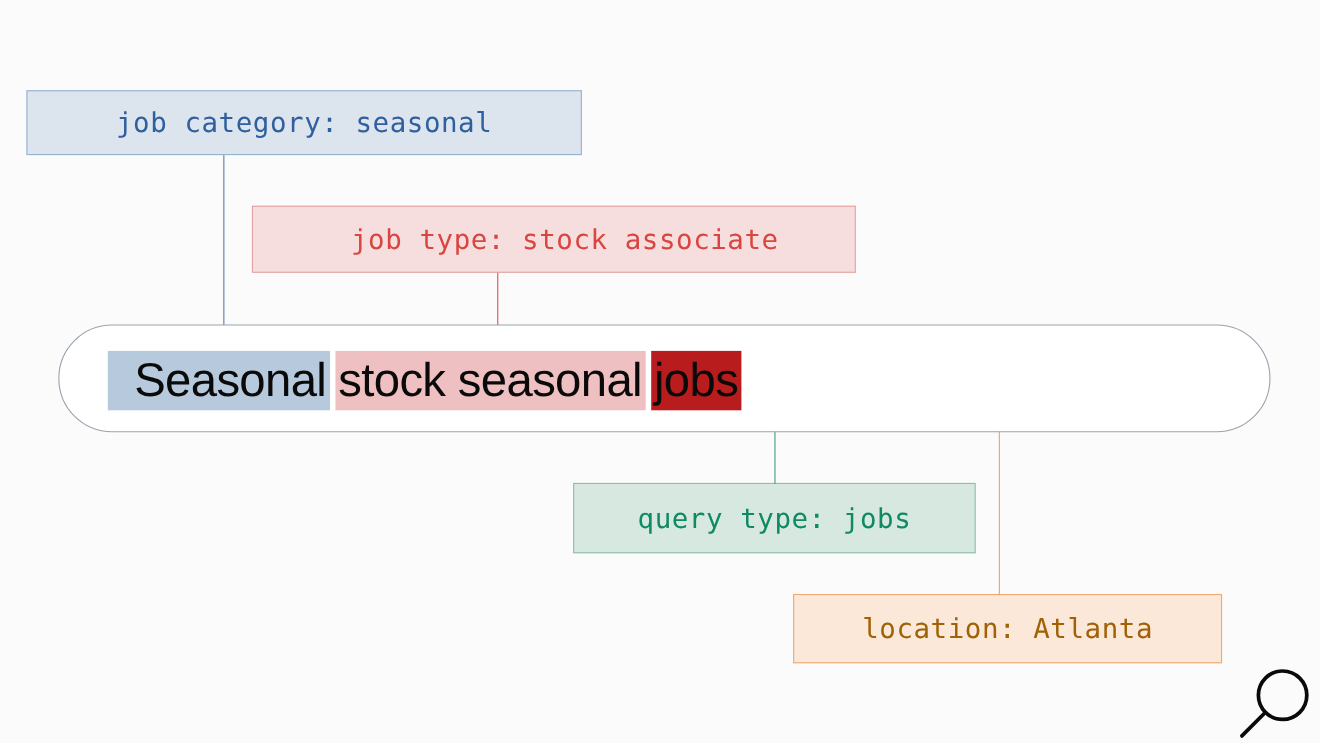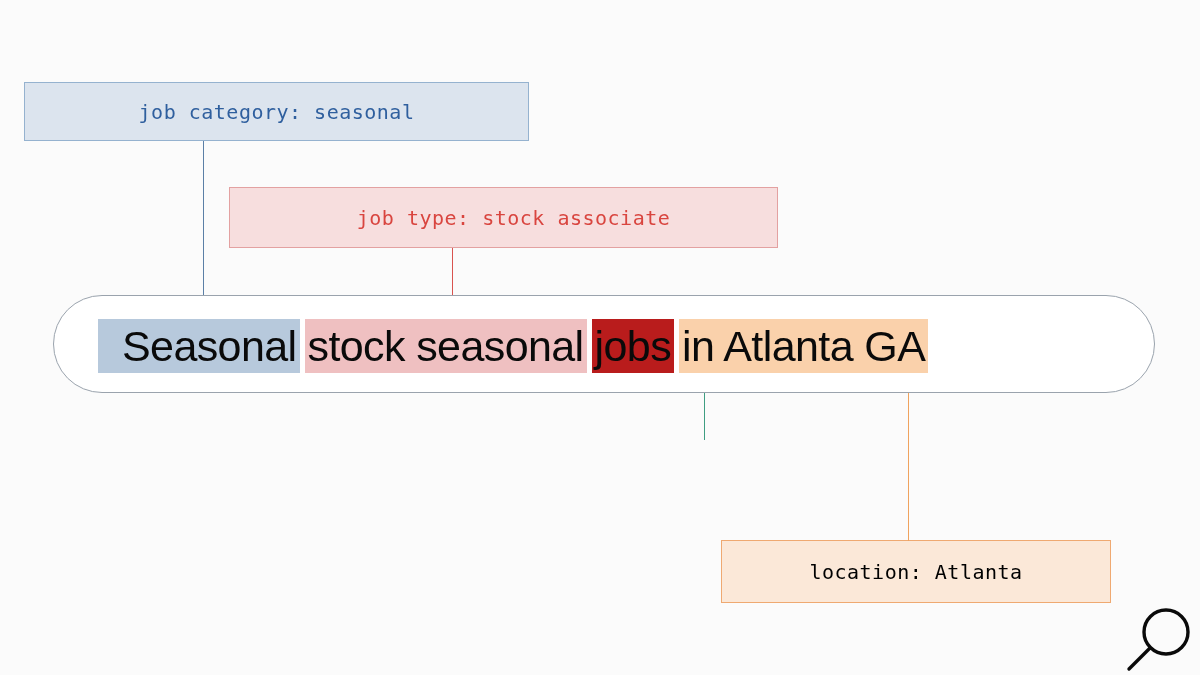--- a/index.html
+++ b/index.html
@@ -22,29 +22,29 @@
   
   .callout {
     position: absolute;
     box-sizing: border-box;
     border-width: 1px;
     border-style: solid;
     display: flex;
     align-items: center;
     justify-content: center;
     font-family: "DejaVu Sans Mono", "Liberation Mono", monospace;
-    font-size: 20px;
+    font-size: 25px;
     letter-spacing: 0.5px;
     white-space: pre;
   }
 
   .callout.blue   { background: #dce4ee; border-color: #95b2cf; color: #2f5f9e; }
   .callout.red    { background: #f7dede; border-color: #e3a1a1; color: #d9453f; }
   .callout.green  { background: #d6e8e0; border-color: #8fbfaa; color: #0f8a63; }
-  .callout.orange { background: #fbe8d8; border-color: #efa971; color: #000000; }
+  .callout.orange { background: #fbe8d8; border-color: #efa971; color: #a16207; }
 
   #callout-job-category { left: 24px;  top: 82px;  width: 505px; height: 59px; }
   #callout-job-type     { left: 229px; top: 187px; width: 549px; height: 61px; padding-left: 20px; }
   #callout-query-type   { left: 521px; top: 439px; width: 366px; height: 64px; }
   #callout-location     { left: 721px; top: 540px; width: 390px; height: 63px; }
 
   
   .connector {
     position: absolute;
     width: 1px;
@@ -110,40 +110,42 @@
 <div id="stage">
 
   <div id="callout-job-category" class="callout blue">
     <span>job category: seasonal</span>
   </div>
 
   <div id="callout-job-type" class="callout red">
     <span>job type: stock associate</span>
   </div>
 
+  <div id="callout-query-type" class="callout green">
+    <span>query type: jobs</span>
+  </div>
 
   <div id="callout-location" class="callout orange">
     <span>location: Atlanta</span>
   </div>
 
   <div id="connector-job-category" class="connector"></div>
   <div id="connector-job-type" class="connector"></div>
   <div id="connector-query-type" class="connector"></div>
   <div id="connector-location" class="connector"></div>
 
   <div id="search-bar">
 
     <div id="search-query">
       <span class="token seasonal">Seasonal</span>
       <span class="token-gap"></span>
       <span class="token jobtype">stock seasonal</span>
       <span class="token-gap"></span>
       <span class="token querytype">jobs</span>
       <span class="token-gap"></span>
-      <span class="token location">in Atlanta GA</span>
     </div>
 
     <svg id="search-icon" viewBox="0 0 74 70">
       <circle cx="44" cy="26" r="22" fill="none" stroke="#0a0a0a" stroke-width="3.4"></circle>
       <line x1="28" y1="42" x2="7" y2="63" stroke="#0a0a0a" stroke-width="3.4" stroke-linecap="round"></line>
     </svg>
 
   </div>
 
 </div>

